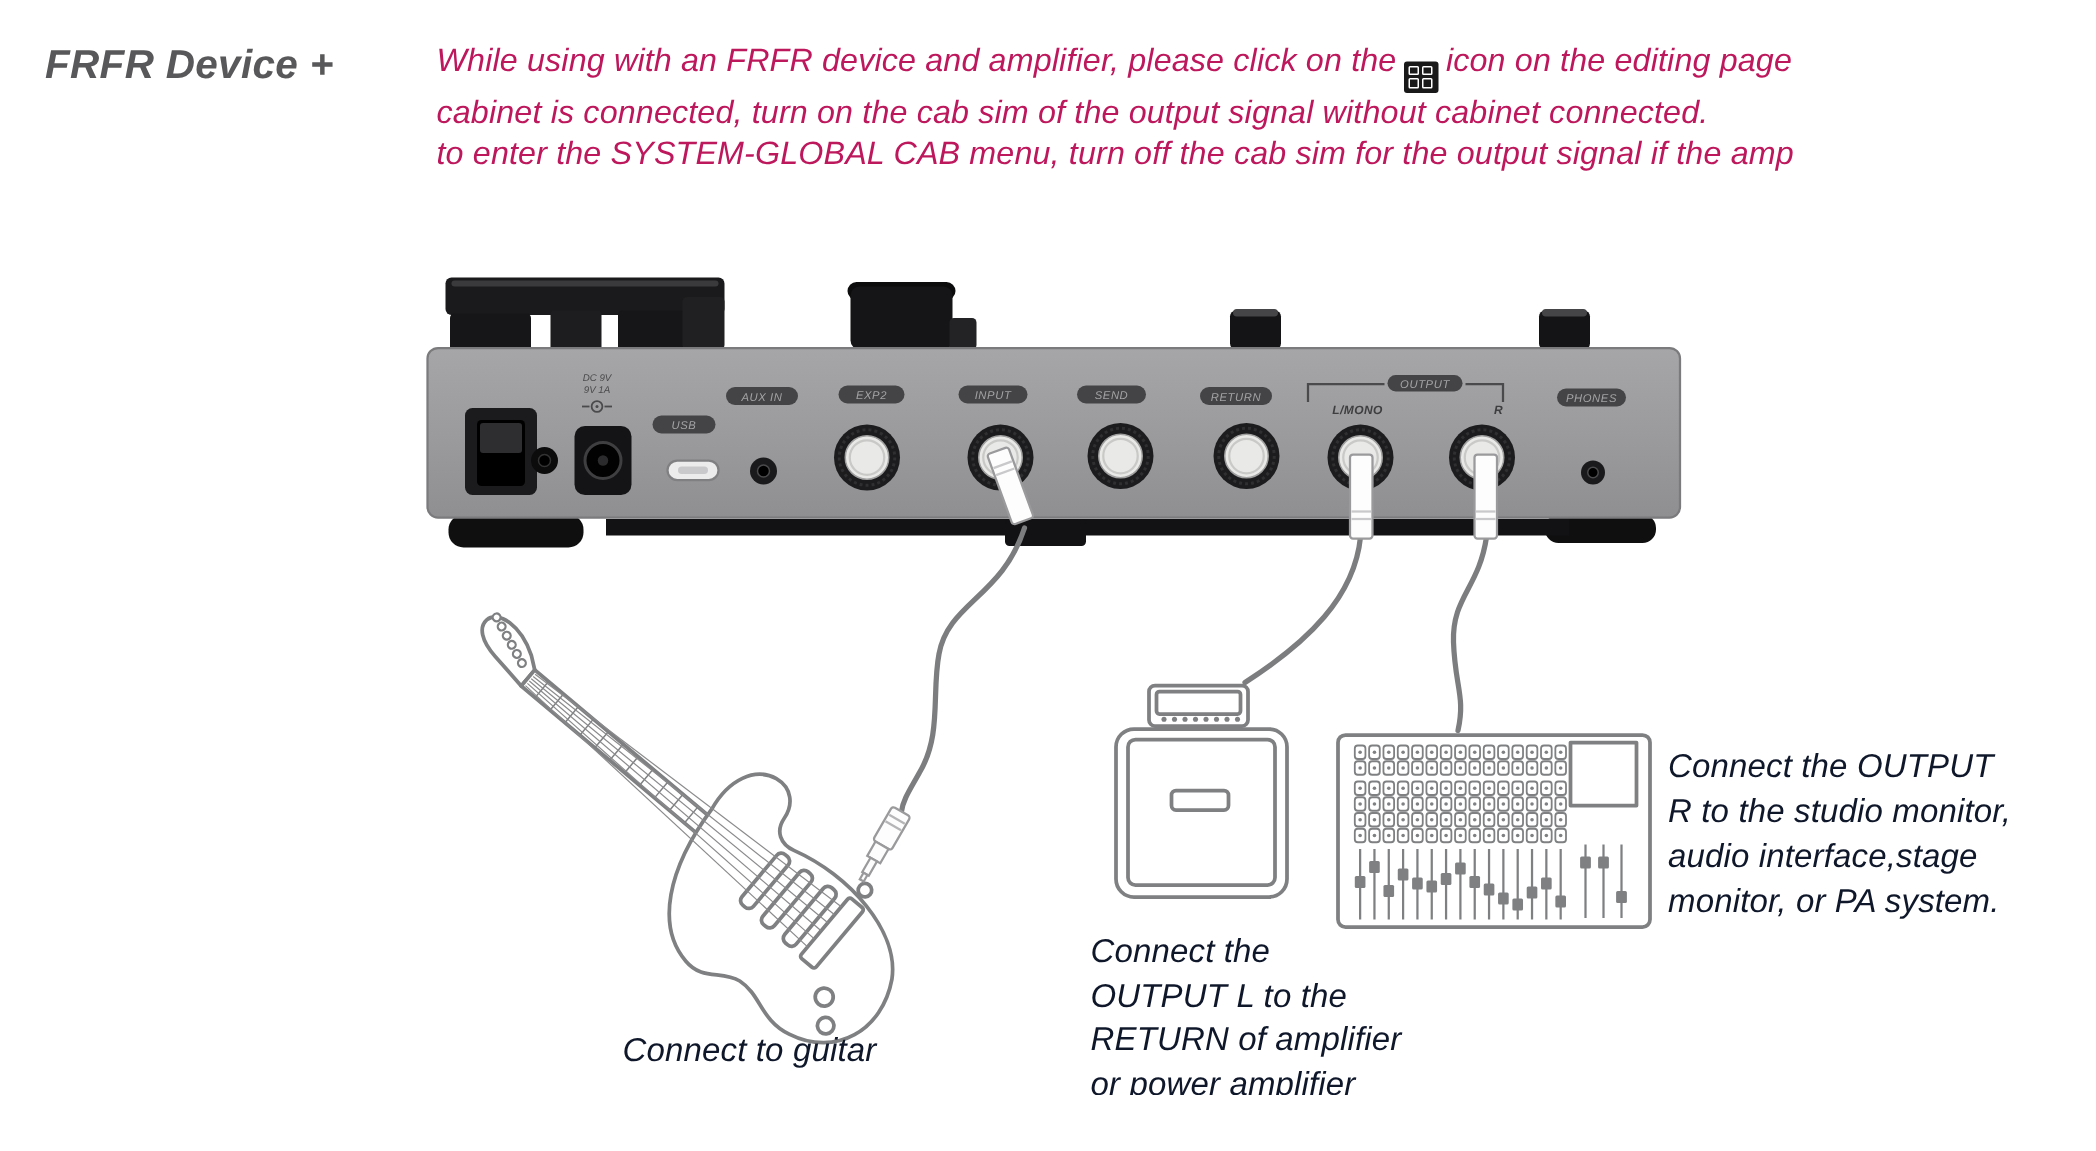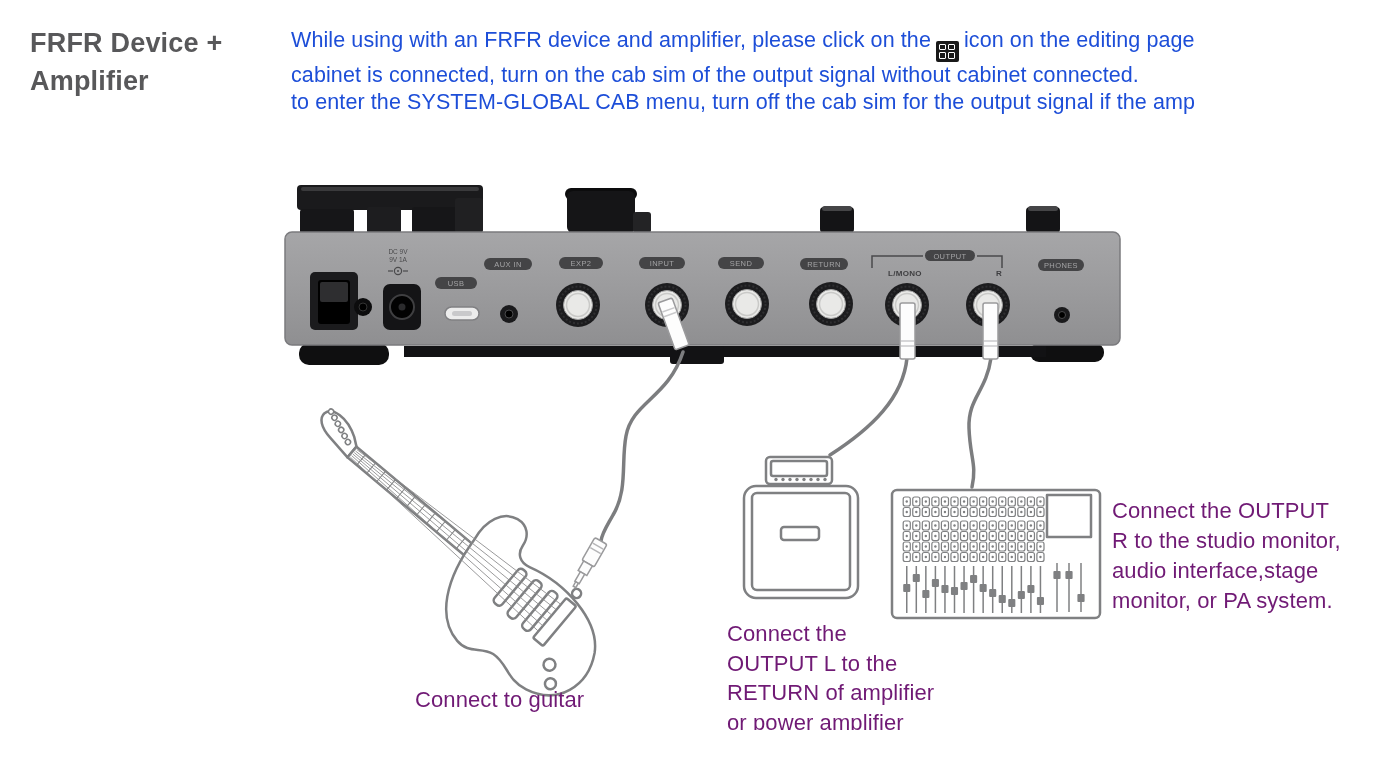--- a/index.html
+++ b/index.html
@@ -1,26 +1,26 @@
 <!DOCTYPE html>
 <html><head>
 <meta charset="utf-8">
 <style>
   html,body { margin:0; padding:0; background:#ffffff; }
   .page { position:relative; width:1397px; height:730px; overflow:hidden;
-          font-family:"Liberation Sans", sans-serif; background:#fff; }
+          font-family:"Liberation Sans", sans-serif; background:#fff;font-style:italic; }
   .heading { position:absolute; left:30px; top:24px; font-size:27px; line-height:38px;
              font-weight:700; color:#58585a; letter-spacing:.2px; }
   .intro { position:absolute; left:291px; top:27px; font-size:21.5px; line-height:27.5px;
-           color:#1d4ed8; letter-spacing:.1px; white-space:nowrap; }
+           color:#be185d; letter-spacing:.1px; white-space:nowrap; }
   .cab-icon { display:inline-grid; grid-template-columns:1fr 1fr; gap:2px;
               width:23px; height:21px; box-sizing:border-box; padding:3px 3.5px;
               background:#191919; border-radius:2px; vertical-align:-3px; margin:0 5px; }
   .cab-icon span { border:1.5px solid #fff; border-radius:1px; }
-  .caption { position:absolute; color:#701a75; white-space:pre-line; letter-spacing:.1px; }
+  .caption { position:absolute; color:#0f172a; white-space:pre-line; letter-spacing:.1px; }
   #cap-guitar { left:415px; top:687px; font-size:22px; }
   #cap-amp    { left:727px; top:619px; font-size:22px; line-height:29.5px; }
   #cap-mixer  { left:1112px; top:496px; font-size:22px; line-height:30px; }
   svg.diagram { position:absolute; left:0; top:0; }
   .pill { fill:#444446; }
   .pill-t { fill:#a3a3a5; font-size:7.5px; letter-spacing:.4px; text-anchor:middle;
             font-family:"Liberation Sans",sans-serif; }
   .panel-t { fill:#3e3e40; font-size:8px; letter-spacing:.3px; text-anchor:middle;
              font-family:"Liberation Sans",sans-serif; font-weight:700; }
   .tiny-t { fill:#4a4a4c; font-size:6.5px; text-anchor:middle;
@@ -29,21 +29,20 @@
   .cable { stroke:#7c7d7f; stroke-width:3.5; fill:none; stroke-linecap:round; }
   .plug { fill:#fdfdfd; stroke:#9a9a9c; stroke-width:1.5; }
 </style>
 </head>
 <body>
 
 <div class="page">
 
   <div class="heading">
     <div>FRFR Device +</div>
-    <div>Amplifier</div>
   </div>
 
   <div class="intro">
     <div><span>While using with an FRFR device and amplifier, please click on the</span><span class="cab-icon">
           <span></span>
           <span></span>
           <span></span>
           <span></span>
         </span><span>icon on the editing page</span></div>
     <div>cabinet is connected, turn on the cab sim of the output signal without cabinet connected.</div>

